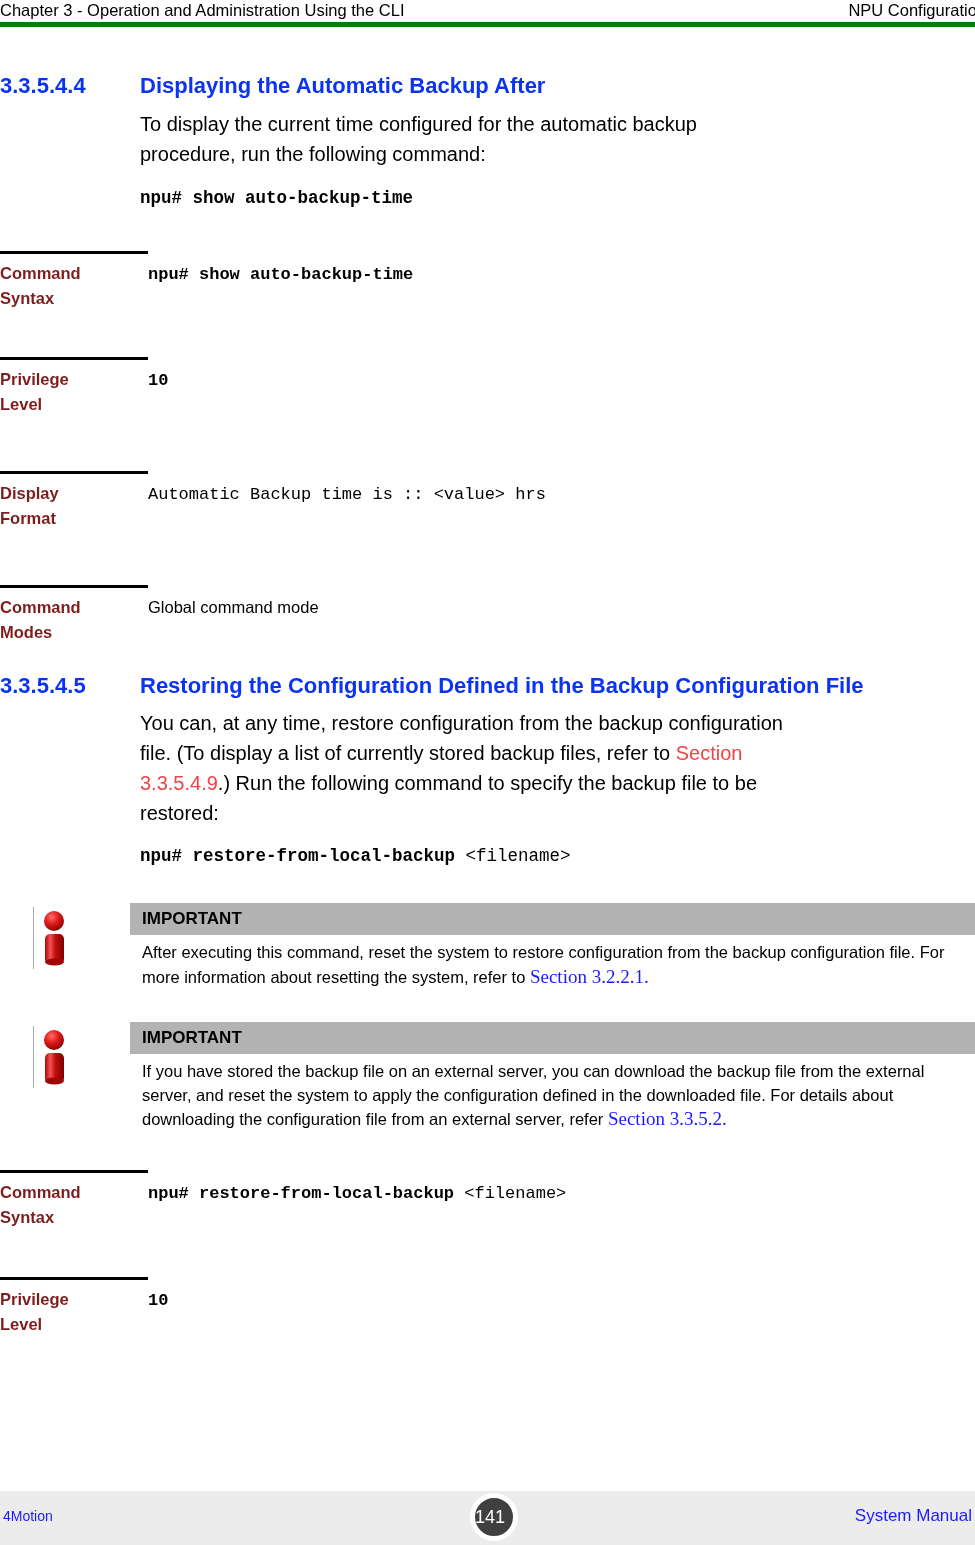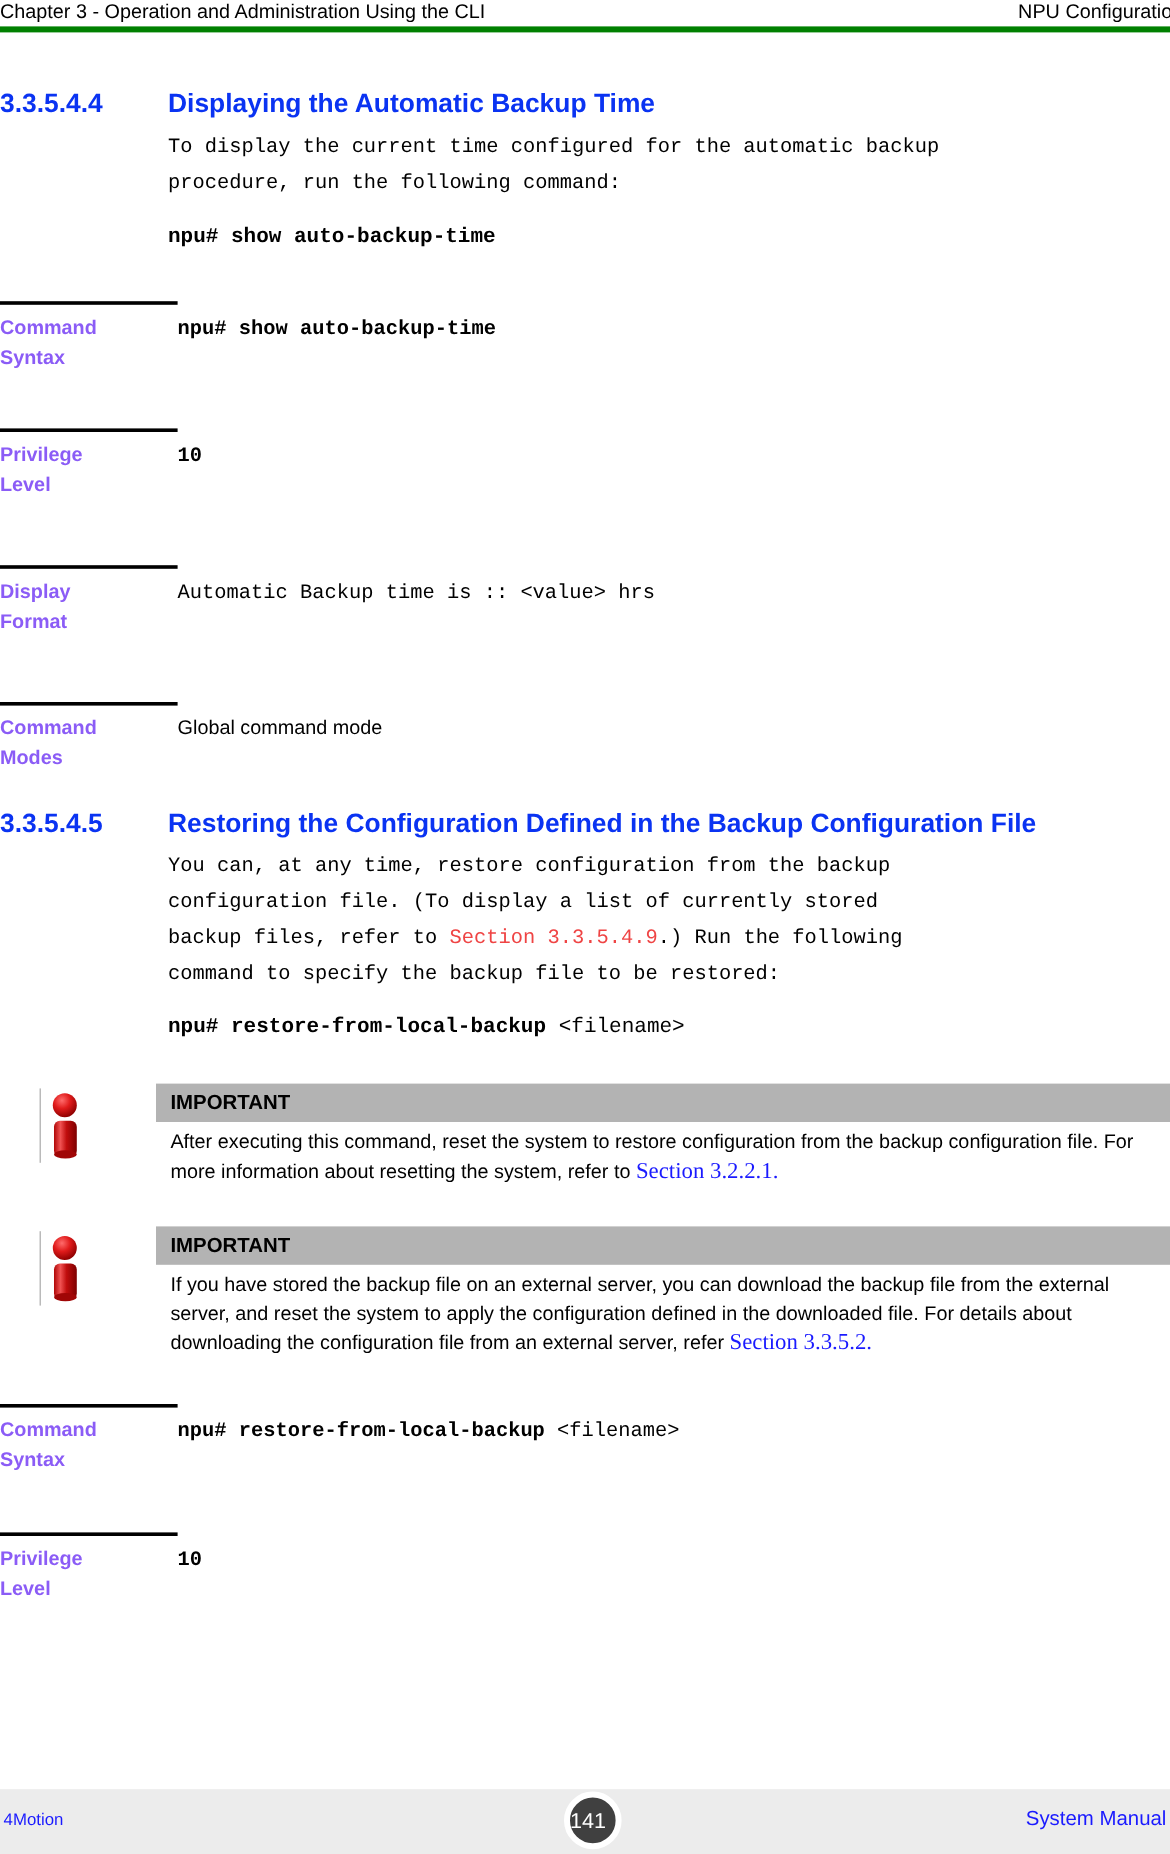--- a/index.html
+++ b/index.html
@@ -76,22 +76,22 @@
   }
   .section-heading .sec-title {
     display: block;
     margin-left: 140px;
   }
 
   
   .para {
     margin-left: 140px;
     margin-right: 10px;
-    font-family: Liberation Mono, monospace;
-    font-size: 17px;
+    font-family: Liberation Sans, sans-serif;
+    font-size: 20px;
     line-height: 30px;
     color: #000000;
     text-align: left;
   }
   .xref {
     color: #ef4444;
   }
 
   
   .cmdline {
@@ -115,21 +115,21 @@
     padding: 0;
     border: 0;
   }
   .spec-table td.lbl {
     width: 140px;
     border-top: 3px solid #000000;
     font-family: "Liberation Sans", sans-serif;
     font-weight: bold;
     font-size: 16.5px;
     line-height: 25px;
-    color: #8b5cf6;
+    color: #7f1d1d;
     padding-top: 7px;
     padding-right: 8px;
   }
   .spec-table td.val {
     border-top: 3px solid transparent;
     padding-top: 7px;
     font-size: 16.5px;
     line-height: 25px;
     color: #000000;
   }
@@ -232,21 +232,21 @@
   <div class="hdr-left">Chapter 3 - Operation and Administration Using the CLI</div>
   <div class="hdr-right">NPU Configuration</div>
 </div>
 <div class="header-rule"></div>
 
 <div class="content">
 
   <div style="height:45px"></div>
   <div class="section-heading">
     <span class="sec-num">3.3.5.4.4</span>
-    <span class="sec-title">Displaying the Automatic Backup Time</span>
+    <span class="sec-title">Displaying the Automatic Backup After</span>
   </div>
 
   <div style="height:10px"></div>
   <div class="para">To display the current time configured for the automatic backup procedure, run the following command:</div>
 
   <div style="height:17px"></div>
   <div class="cmdline">
     <span class="cmd-bold">npu# show auto-backup-time</span>
   </div>
 

